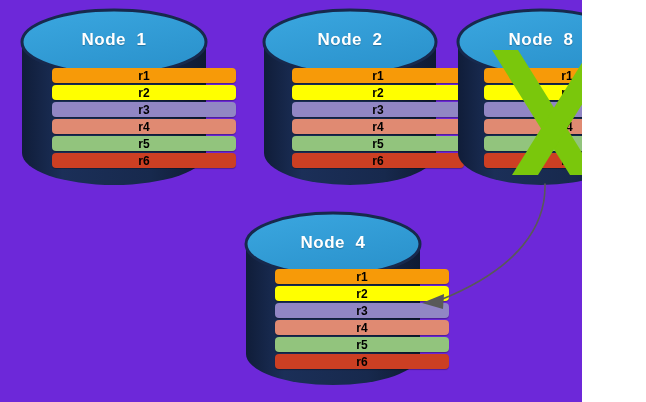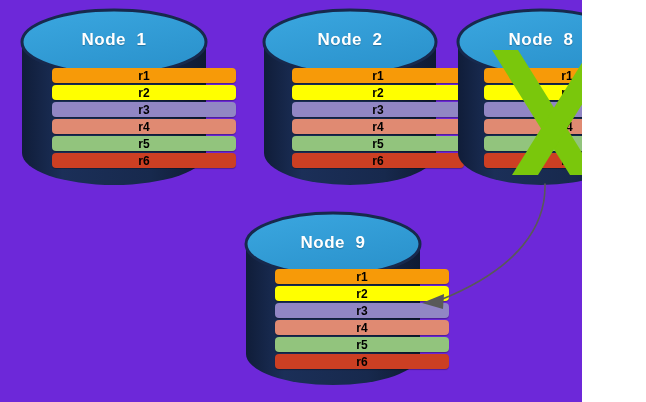--- a/index.html
+++ b/index.html
@@ -221,21 +221,21 @@
           <stop offset="100%" stop-color="#0e1a33"></stop>
         </linearGradient>
         <linearGradient id="topGrad4" x1="0" y1="0" x2="0.6" y2="1">
           <stop offset="0%" stop-color="#3ba7e0"></stop>
           <stop offset="100%" stop-color="#2b93cd"></stop>
         </linearGradient>
       </defs>
       <path d="M0,31 L0,141 A87,31 0 0 0 174,141 L174,31 Z" fill="url(#bodyGrad4)"></path>
       <ellipse cx="87" cy="31" rx="87" ry="31" fill="url(#topGrad4)" stroke="#17294d" stroke-width="3"></ellipse>
     </svg>
-    <div class="node-title" style="top:20px;">Node  9</div>
+    <div class="node-title" style="top:20px;">Node  4</div>
     <div class="rows" style="top:56px; padding:0 29px;">
       <div class="row" style="background:#f79a08;">
         <span class="row-label">r1</span>
       </div>
       <div class="row" style="background:#ffff00;">
         <span class="row-label">r2</span>
       </div>
       <div class="row" style="background:#9186c4;">
         <span class="row-label">r3</span>
       </div>

